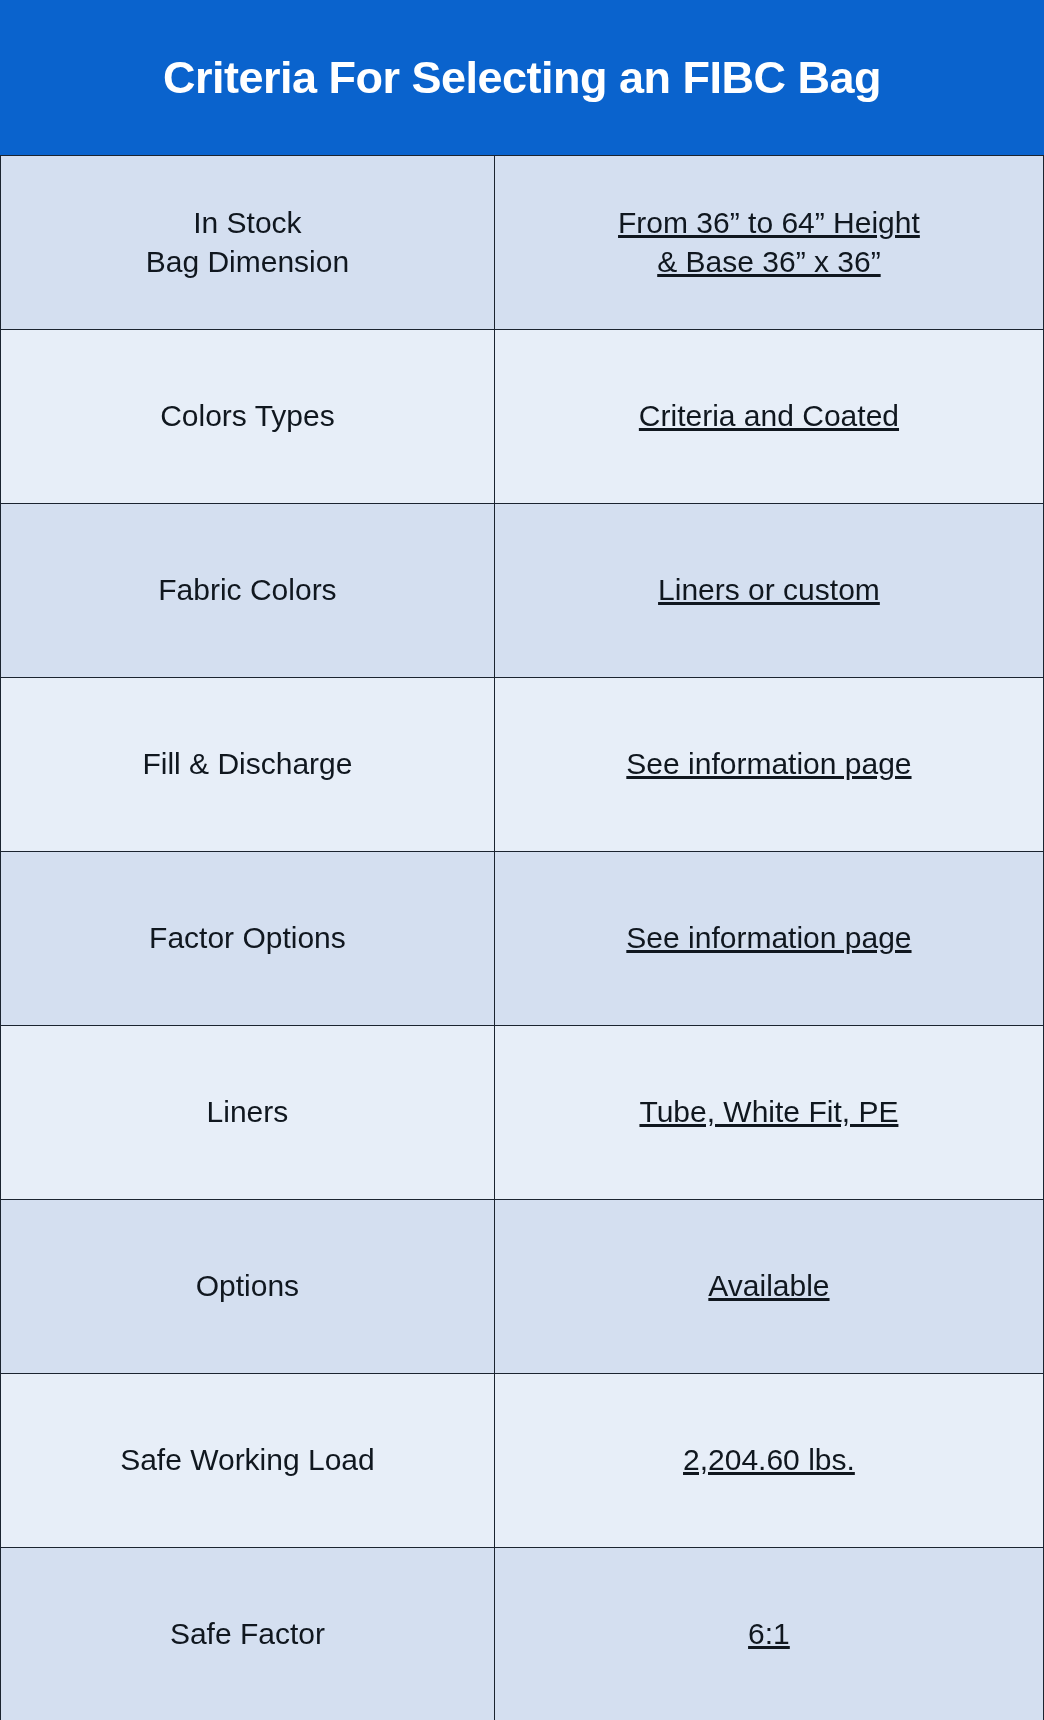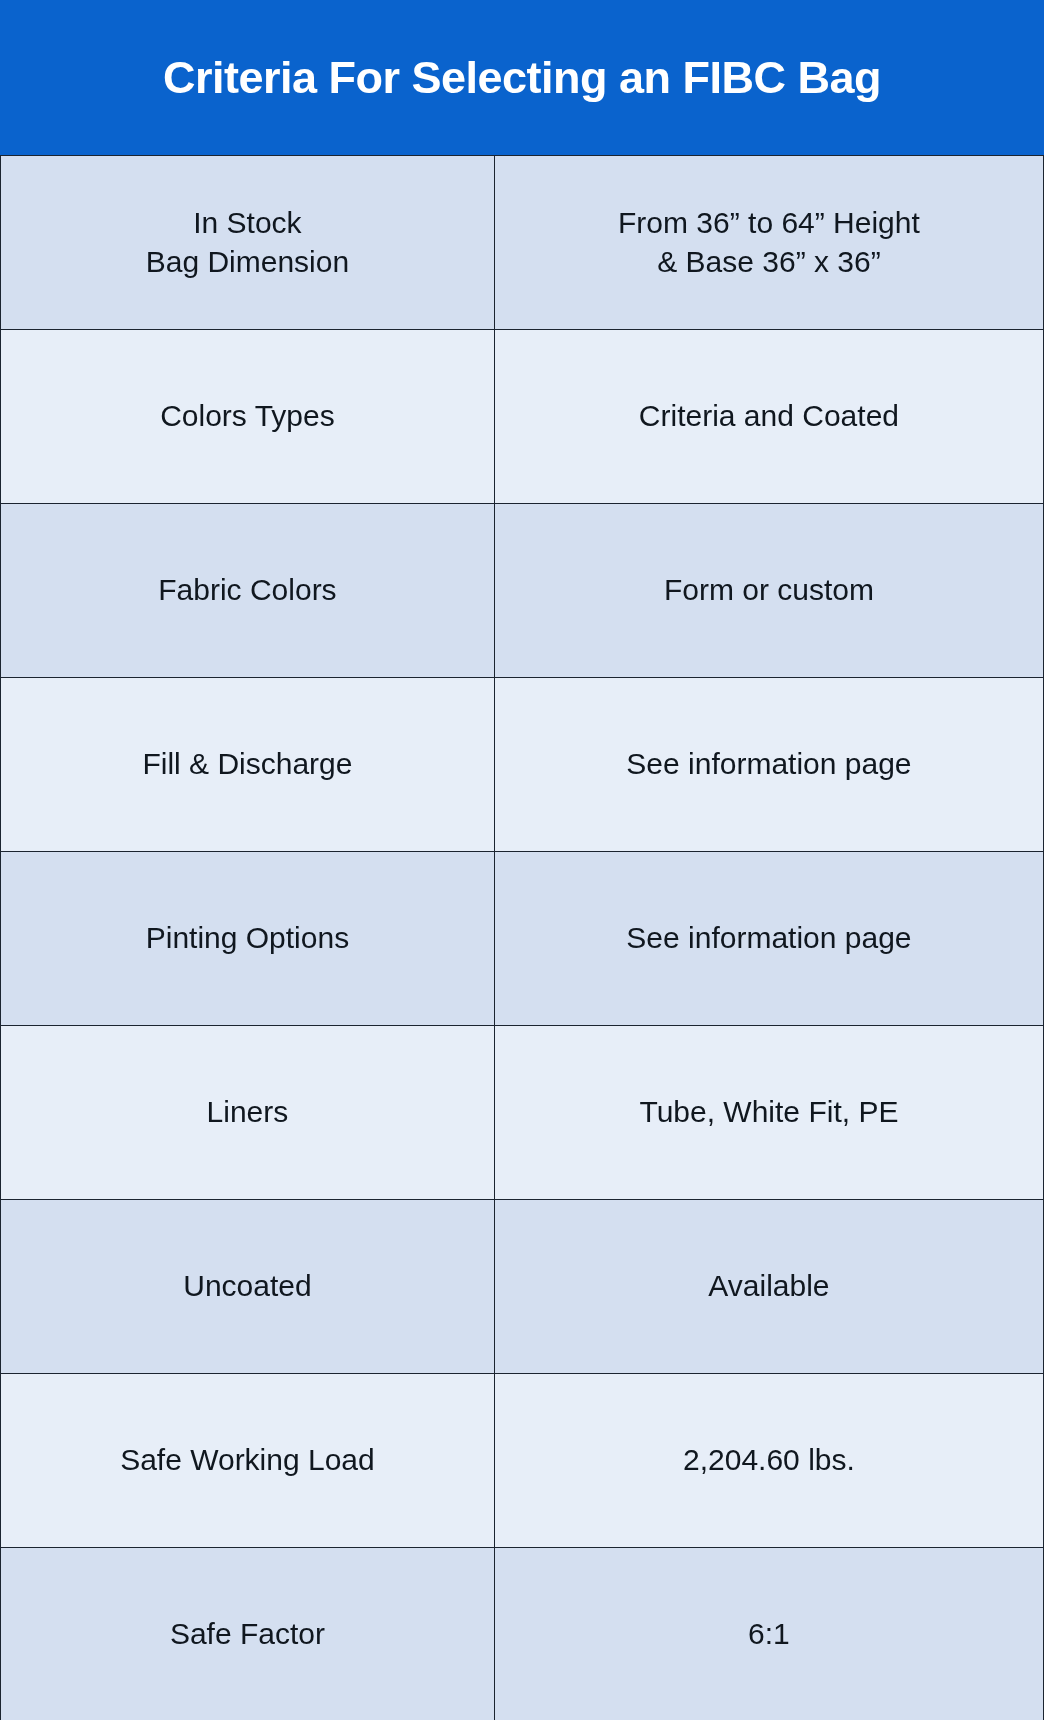--- a/index.html
+++ b/index.html
@@ -50,21 +50,21 @@
     vertical-align: middle;
     font-size: 30px;
     color: #10171f;
     line-height: 1.28;
     padding: 6px 14px;
     box-sizing: border-box;
     border: 1px solid #1b2430;
     font-family: "Liberation Sans", sans-serif;
   }
   .col-left { width: 465px; }
-  .col-right { width: 517px; }
+  .col-right { width: 517px; text-decoration: underline; }
 
   .row-dark td { background: #d4dff0; }
   .row-light td { background: #e7eef8; }
 
   .cell-line { display: block; }
 </style>
 </head>
 <body>
 
 <div class="page">
@@ -91,50 +91,50 @@
         </td>
         <td class="col-right">
           <span class="cell-line">Criteria and Coated</span>
         </td>
       </tr>
       <tr class="row-dark">
         <td class="col-left">
           <span class="cell-line">Fabric Colors</span>
         </td>
         <td class="col-right">
-          <span class="cell-line">Form or custom</span>
+          <span class="cell-line">Liners or custom</span>
         </td>
       </tr>
       <tr class="row-light">
         <td class="col-left">
           <span class="cell-line">Fill &amp; Discharge</span>
         </td>
         <td class="col-right">
           <span class="cell-line">See information page</span>
         </td>
       </tr>
       <tr class="row-dark">
         <td class="col-left">
-          <span class="cell-line">Pinting Options</span>
+          <span class="cell-line">Factor Options</span>
         </td>
         <td class="col-right">
           <span class="cell-line">See information page</span>
         </td>
       </tr>
       <tr class="row-light">
         <td class="col-left">
           <span class="cell-line">Liners</span>
         </td>
         <td class="col-right">
           <span class="cell-line">Tube, White Fit, PE</span>
         </td>
       </tr>
       <tr class="row-dark">
         <td class="col-left">
-          <span class="cell-line">Uncoated</span>
+          <span class="cell-line">Options</span>
         </td>
         <td class="col-right">
           <span class="cell-line">Available</span>
         </td>
       </tr>
       <tr class="row-light">
         <td class="col-left">
           <span class="cell-line">Safe Working Load</span>
         </td>
         <td class="col-right">

